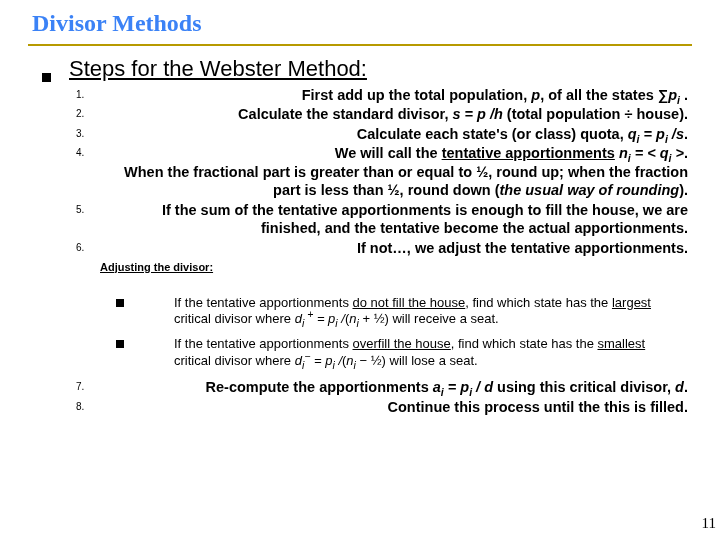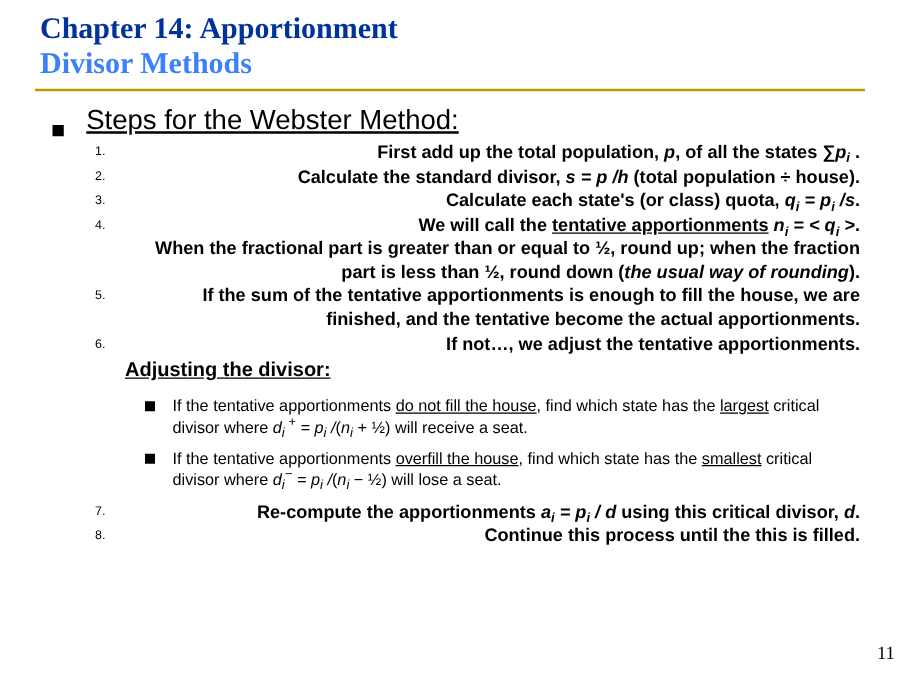--- a/index.html
+++ b/index.html
@@ -75,34 +75,35 @@
     flex: 1 1 auto;
     text-align: right;
   }
   .sub { font-size: 10.5px; vertical-align: sub; line-height: 0; }
   .sup { font-size: 10.5px; vertical-align: super; line-height: 0; }
   .ital { font-style: italic; }
   .ul { text-decoration: underline; }
   .adjusting {
     font-family: Arial, Helvetica, sans-serif;
     font-weight: bold;
-    font-size: 16px;
-    margin: 3px 0 11px 72px;
+    font-size: 11px;
+    margin: 3px 0 22px 72px;
   }
   ul.sublist {
     margin: 0 0 0 88px;
     padding: 0 12px 0 0;
     list-style: none;
     font-family: Arial, Helvetica, sans-serif;
     font-size: 13px;
     line-height: 1.3;
   }
   ul.sublist > li {
     display: flex;
     margin-bottom: 8px;
+    gap: 36px;
   }
   ul.sublist .sq {
     width: 8px;
     height: 8px;
     background: #000;
     flex: 0 0 auto;
     margin-right: 14px;
     margin-top: 4px;
   }
   ul.sublist .body { flex: 1 1 auto; }
@@ -112,21 +113,20 @@
     bottom: 8px;
     font-family: "Times New Roman", serif;
     font-size: 15px;
   }
 </style>
 </head>
 <body>
 
 <div class="slide">
   <div class="title-block">
-    <div class="title-line1">Chapter 14:  Apportionment</div>
     <div class="title-line2">Divisor Methods</div>
   </div>
 
   <div class="subhead-row">
     <span class="sq-bullet"></span>
     <span class="subhead-text ul">Steps for the Webster Method:</span>
   </div>
 
   <ol class="numlist" id="steps1">
       <li>

